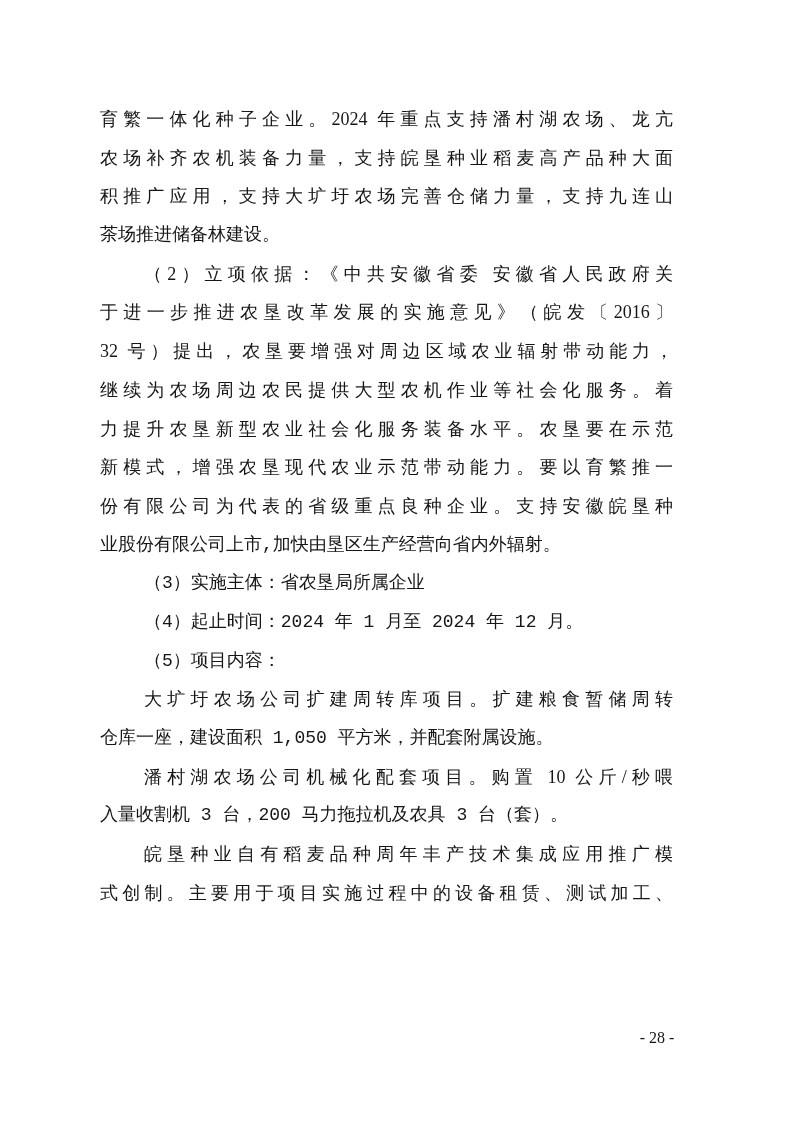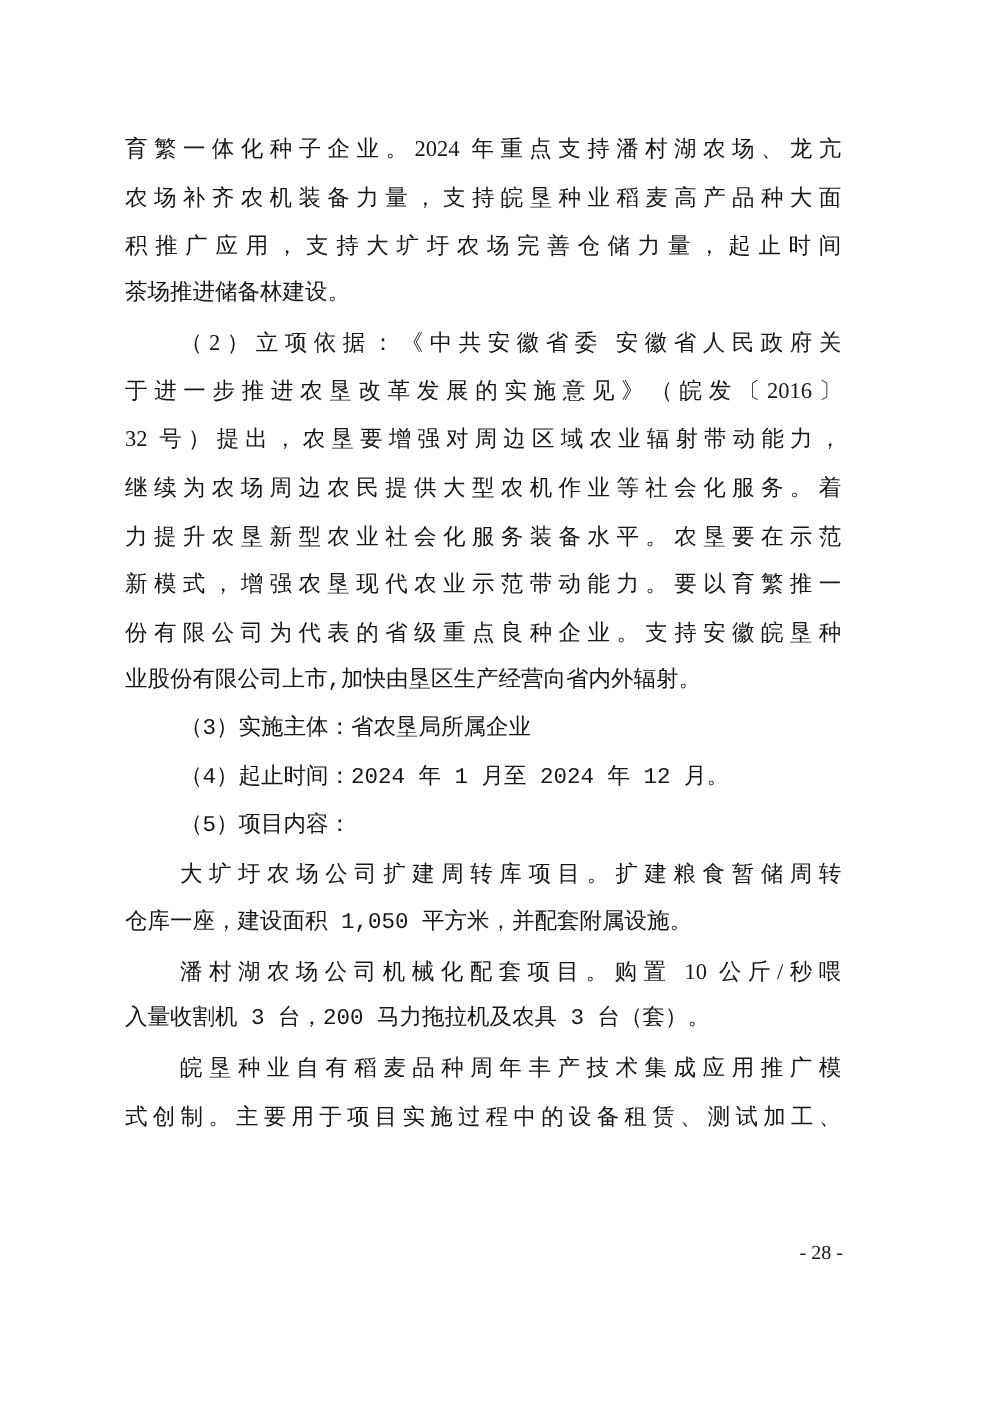--- a/index.html
+++ b/index.html
@@ -33,37 +33,37 @@
   }
   .line.indent {
     text-indent: 44px;
   }
   .line.plast {
     text-align-last: left;
     font-family: Liberation Mono, monospace;
   }
   .page-number {
     position: absolute;
-    top: 993px;
+    top: 1028px;
     left: 626px;
     width: 62px;
     text-align: center;
     font-size: 16px;
     line-height: 20px;
     color: #161616;
   }
 </style>
 </head>
 <body>
 
 <div class="page">
   <div class="doc-body">
       <div class="line">育繁一体化种子企业。2024 年重点支持潘村湖农场、龙亢</div>
       <div class="line">农场补齐农机装备力量，支持皖垦种业稻麦高产品种大面</div>
-      <div class="line">积推广应用，支持大圹圩农场完善仓储力量，起止时间</div>
+      <div class="line">积推广应用，支持大圹圩农场完善仓储力量，支持九连山</div>
       <div class="line plast">茶场推进储备林建设。</div>
       <div class="line indent">（2）立项依据：《中共安徽省委 安徽省人民政府关</div>
       <div class="line">于进一步推进农垦改革发展的实施意见》（皖发〔2016〕</div>
       <div class="line">32 号）提出，农垦要增强对周边区域农业辐射带动能力，</div>
       <div class="line">继续为农场周边农民提供大型农机作业等社会化服务。着</div>
       <div class="line">力提升农垦新型农业社会化服务装备水平。农垦要在示范</div>
       <div class="line">新模式，增强农垦现代农业示范带动能力。要以育繁推一</div>
       <div class="line">份有限公司为代表的省级重点良种企业。支持安徽皖垦种</div>
       <div class="line plast">业股份有限公司上市,加快由垦区生产经营向省内外辐射。</div>
       <div class="line indent plast">（3）实施主体：省农垦局所属企业</div>

